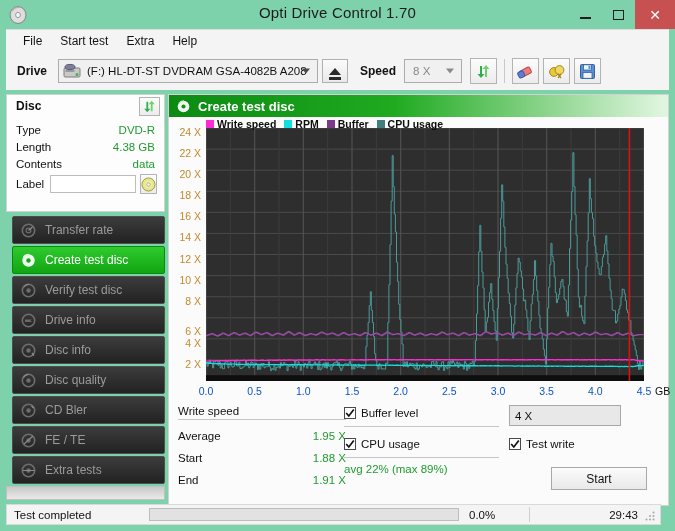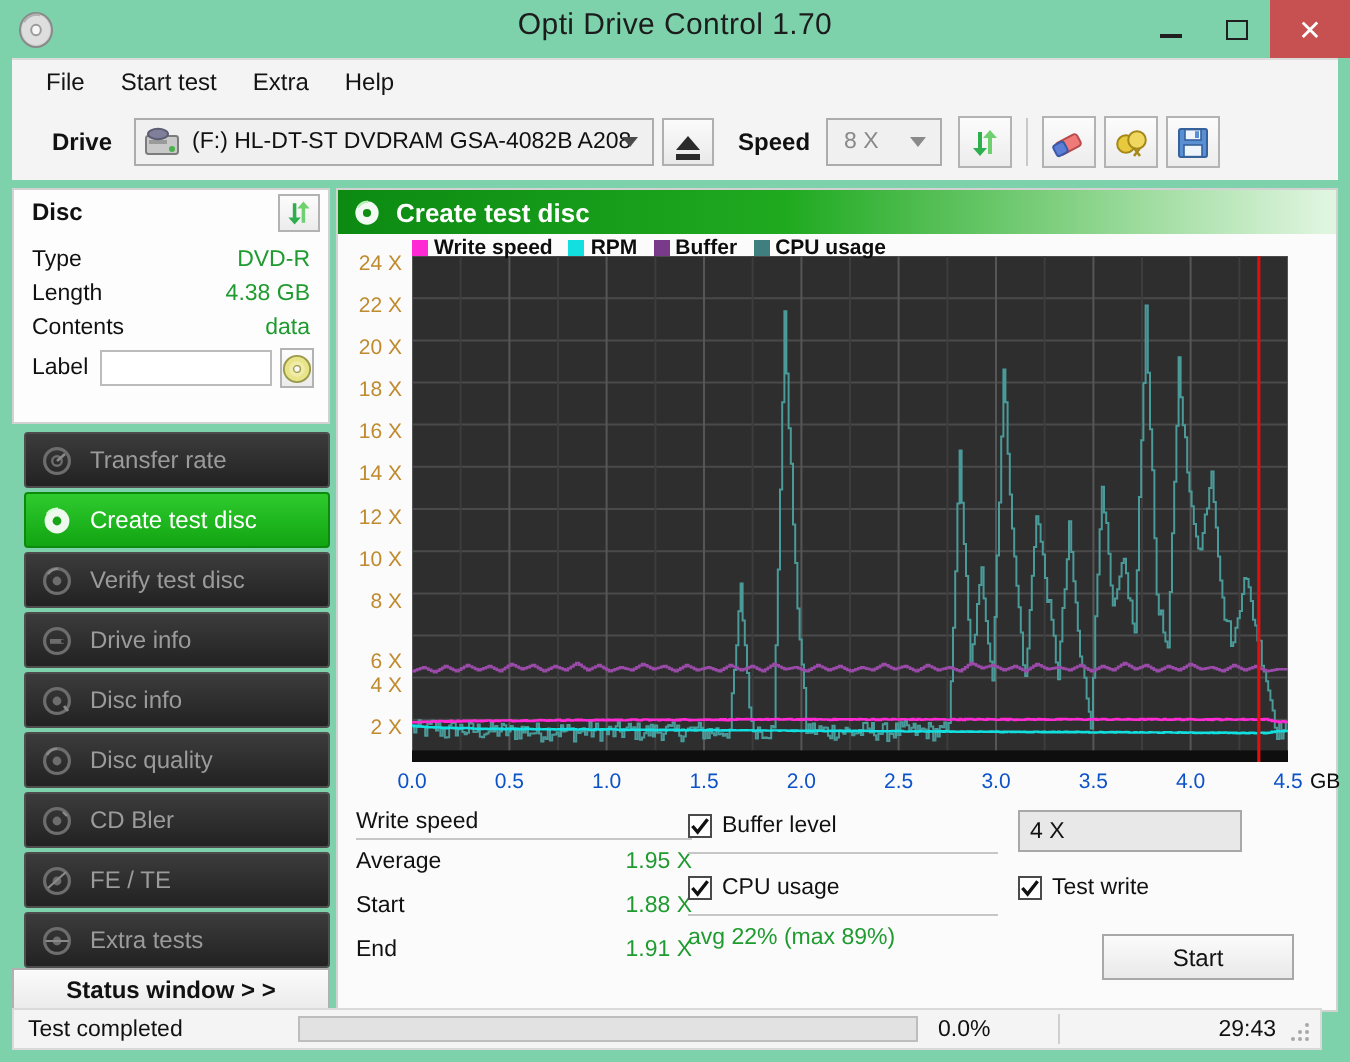--- a/index.html
+++ b/index.html
@@ -51,21 +51,21 @@
   .menu-item {
     font-size: 12px; color: #131313; padding: 3px 9px; cursor: default;
   }
 
   
   .drivebar {
     position: absolute; left: 6px; top: 52px; width: 663px; height: 38px;
     background: #f4f4f4;
     display: flex; align-items: center;
   }
-  .lbl-drive { font-size: 12px; font-weight: bold; color: #111; margin-left: 20px; }
+  .lbl-drive { font-size: 12px; font-weight: bold; color: #111; margin-left: 11px; }
   .combo {
     position: relative; background: #f0f0f0; border: 1px solid #acacac;
     height: 24px; display: flex; align-items: center;
     font-size: 11.5px; color: #111; padding-left: 4px;
   }
   .combo .caret {
     position: absolute; right: 7px; top: 50%; transform: translateY(-50%);
     width: 0; height: 0; border-left: 4px solid transparent;
     border-right: 4px solid transparent; border-top: 5px solid #4a4a4a;
   }
@@ -204,21 +204,21 @@
   .xunit { position: absolute; font-size: 10.5px; color: #0d0d0d; }
 
   
   .bottomctl { position: absolute; left: 0; top: 310px; width: 499px; height: 100px; }
   .bc-col1 { position: absolute; left: 9px; top: 0; width: 168px; }
   .bc-col2 { position: absolute; left: 175px; top: 0; width: 155px; }
   .bc-col3 { position: absolute; left: 340px; top: 0; width: 155px; }
   .sect-title { font-size: 11.5px; color: #111; padding-bottom: 2px; }
   .hr { height: 1px; background: #c6c6c6; margin-bottom: 5px; }
   .stat-row {
-    display: flex; justify-content: space-between; 
+    display: flex; justify-content: space-between; align-items: center;
     font-size: 11.5px; color: #111; height: 22px;
   }
   .stat-val { color: #1f9b30; }
   .cbrow { display: flex; align-items: center; height: 16px; }
   .cbox {
     width: 12px; height: 12px; border: 1px solid #4a4a4a; background: #fff;
     display: flex; align-items: center; justify-content: center; flex: none;
   }
   .cbox .tick { width: 10px; height: 10px; }
   .cblabel { margin-left: 5px; font-size: 11.5px; color: #111; }
@@ -492,23 +492,20 @@
             <circle cx="8.5" cy="8.5" r="2.2" fill="#6d6d6d"></circle>
             <path d="M2.8 8.5 L14.2 8.5" stroke="#8a8a8a" stroke-width="1"></path>
           </svg>
         </span>
         <span class="ntext">Extra tests</span>
       </div>
 
       <div class="navspacer"></div>
     </div>
 
-    <div class="statuswin">
-      <span>Status window &gt; &gt;</span>
-    </div>
   </div>
 
   <div class="rightpanel">
 
     <div class="panel-head">
       <span class="phico">
         <svg width="15" height="15" viewBox="0 0 17 17">
           <circle cx="8.5" cy="8.5" r="6.6" fill="#ffffff" opacity=".95"></circle>
           <circle cx="8.5" cy="8.5" r="2.3" fill="#0f8f12"></circle>
           <path d="M3.4 5.2 A6.6 6.6 0 0 1 9 2.1" stroke="#b9efb9" stroke-width="1.4" fill="none"></path>

